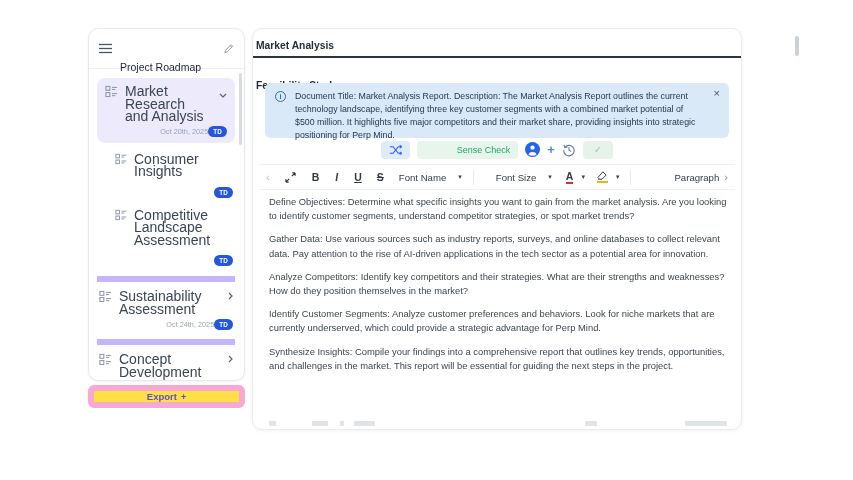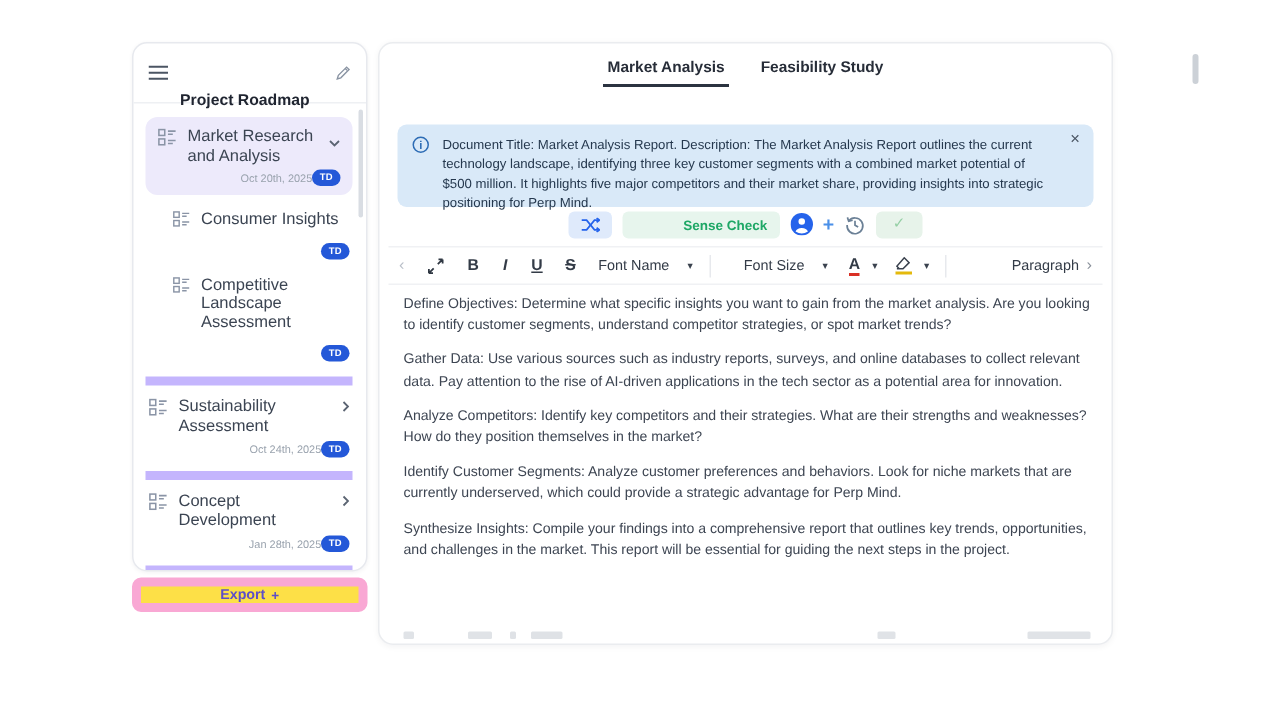--- a/index.html
+++ b/index.html
@@ -6,29 +6,29 @@
   html,body { width:853px; height:480px; background:#ffffff; overflow:hidden;
               font-family:"Liberation Sans","DejaVu Sans",sans-serif; }
   .stage { position:relative; width:853px; height:480px; background:#fff; }
 
   
   .sidebar { position:absolute; left:88px; top:28px; width:157px; height:353px;
              background:#fff; border:1px solid #e7e9ee; border-radius:10px;
              box-shadow:0 1px 3px rgba(20,24,40,.05); }
   .sb-header { height:40px; display:flex; align-items:center; gap:8px; padding:0 10px;
                border-bottom:1px solid #eef0f3; }
-  .sb-title { flex:1; font-size:10.5px; font-weight:bold; color:#1f2430;margin-top:36px; }
+  .sb-title { flex:1; font-size:10.5px; font-weight:normal; color:#1f2430;margin-top:36px; }
   .icon-svg { display:inline-flex; align-items:center; justify-content:center; }
   .sb-list { position:absolute; top:41px; bottom:0; left:0; right:0; padding:8px 9px 6px 8px; overflow:hidden; }
   .sb-scrollthumb { position:absolute; top:44px; right:2px; width:3px; height:72px;
                     background:#d9dde3; border-radius:2px; }
 
   .item-active { background:#edeafb; border-radius:8px; padding:7px 8px 6px 8px; }
   .it-row { display:flex; gap:7px; align-items:flex-start; }
-  .it-label { flex:1; font-size:11px; line-height:12.5px; color:#3b4452; }
+  .it-label { flex:1; font-size:14px; line-height:12.5px; color:#3b4452; }
   .it-date { font-size:7.3px; color:#9aa3ae; }
   .pill { display:inline-block; background:#2458d8; color:#fff; font-size:6.3px;
           font-weight:bold; padding:2px 5px; border-radius:8px; letter-spacing:.2px; }
   .it-meta { display:flex; justify-content:flex-end; align-items:center; margin-top:3px; }
 
   .subitem { margin:10px 0 0 18px; }
   .subitem .pill-row { text-align:right; margin-top:3px; padding-right:2px; }
 
   .item-plain { margin-top:9px; padding:8px 2px 0 2px; border-top:6px solid #c4b5fd; }
   .item-plain .it-meta { padding-left:20px; margin-top:4px; }
@@ -39,37 +39,37 @@
                 display:flex; align-items:center; justify-content:center; gap:4px;
                 color:#5c4ec9; font-size:9.5px; font-weight:bold; cursor:pointer; }
   .export-plus { font-size:9px; font-weight:bold; }
 
   
   .main-card { position:absolute; left:252px; top:28px; width:490px; height:402px;
                background:#fff; border:1px solid #eaecef; border-radius:10px;
                box-shadow:0 1px 4px rgba(20,24,40,.05); overflow:hidden; }
 
   .tabs { position:absolute; top:7px; left:0; right:0; display:flex;
-          justify-content:center; gap:18px; }
+          justify-content:center; gap:18px;flex-direction:column; }
   .tab { font-size:10.3px; font-weight:bold; color:#272d38; padding:4px 3px 5px; cursor:pointer; }
   .tab.active { border-bottom:2px solid #2b3340; }
 
   .banner { position:absolute; top:54px; left:12px; width:464px; height:55px;
             background:#d9e9f8; border-radius:6px; padding:7px 24px 6px 30px;
             font-size:8.8px; line-height:13px; color:#25384e; }
   .info-icon { position:absolute; left:10px; top:8px; width:11px; height:11px;
                border:1px solid #2d6cb5; border-radius:50%; color:#2d6cb5;
                font-size:7.5px; line-height:9px; text-align:center; font-weight:bold; }
   .banner-close { position:absolute; right:9px; top:4px; font-size:11px; color:#4a5563; cursor:pointer; }
 
   .ai-row { position:absolute; top:111px; left:0; right:0; height:19px;
             display:flex; justify-content:center; align-items:center; gap:7px; }
   .chip { height:18px; border-radius:4px; display:flex; align-items:center; padding:0 8px; cursor:pointer; }
   .chip-shuffle { background:#dfeafb; }
-  .chip-sense { background:#e7f5ed; color:#1ea766; font-size:9px; font-weight:bold;padding-left:40px; }
+  .chip-sense { background:#e7f5ed; color:#1ea766; font-size:9px; font-weight:normal;padding-left:40px; }
   .plus-btn { color:#4a90e8; font-size:13px; font-weight:bold; line-height:13px; cursor:pointer; }
   .chip-check { background:#e7f3ea; color:#94cfa4; font-size:10px; font-weight:bold; padding:0 11px; }
 
   .fmt-toolbar { position:absolute; top:135px; left:6px; right:6px; height:26px;
                  border-top:1px solid #f0f1f4; border-bottom:1px solid #f0f1f4;
                  display:flex; align-items:center; padding:0 7px; color:#333b47; }
   .tb { cursor:pointer; }
   .tb-nav { color:#b9bfc8; font-size:11px; }
   .tb-b { font-weight:bold; font-size:10.5px; margin-left:16px; }
   .tb-i { font-style:italic; font-weight:bold; font-size:10.5px; margin-left:16px; }

